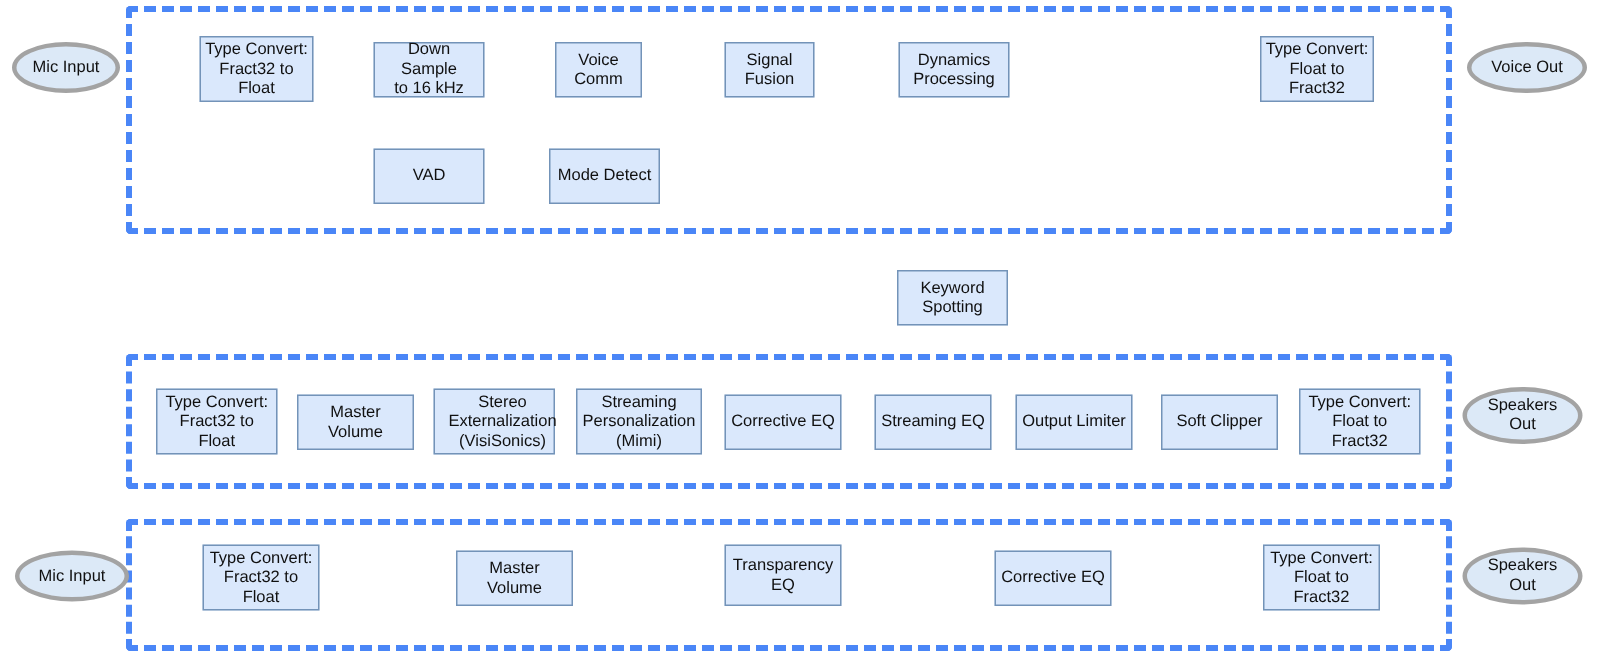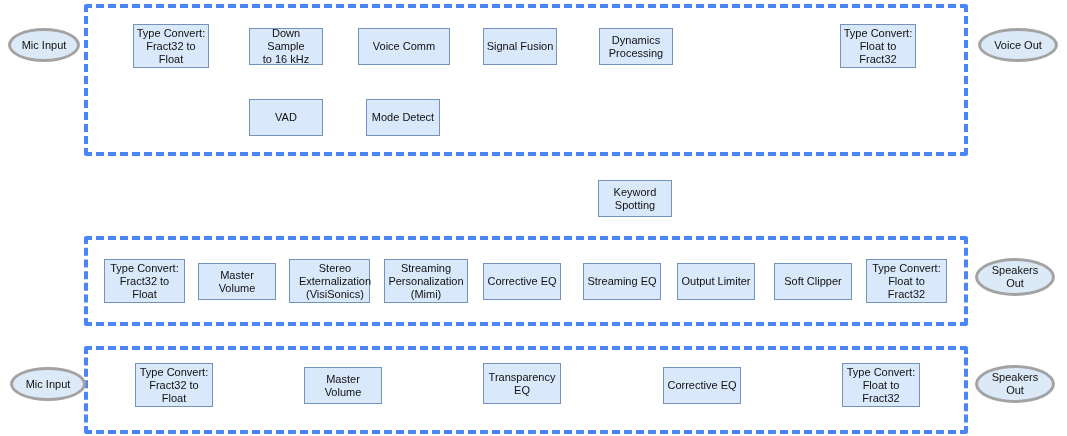--- a/index.html
+++ b/index.html
@@ -69,22 +69,22 @@
 
 <div id="canvas">
     <div class="region" style="left: 84px; top: 4px; width: 884px; height: 152px;"></div>
     <div class="region" style="left: 84px; top: 236px; width: 884px; height: 90px;"></div>
     <div class="region" style="left: 84px; top: 346px; width: 884px; height: 88px;"></div>
     <div class="node" style="left: 133px; top: 24px; width: 76px; height: 44px;">Type Convert:
 Fract32 to
 Float</div>
     <div class="node" style="left: 249px; top: 28px; width: 74px; height: 37px;">Down Sample
 to 16 kHz</div>
-    <div class="node" style="left: 358px; top: 28px; width: 92px; height: 37px; text-align: center;">Voice Comm</div>
-    <div class="node" style="left: 483px; top: 28px; width: 74px; height: 37px;">Signal Fusion</div>
+    <div class="node" style="left: 370px; top: 28px; width: 58px; height: 37px; text-align: center;">Voice Comm</div>
+    <div class="node" style="left: 483px; top: 28px; width: 60px; height: 37px;">Signal Fusion</div>
     <div class="node" style="left: 599px; top: 28px; width: 74px; height: 37px;">Dynamics
 Processing</div>
     <div class="node" style="left: 840px; top: 24px; width: 76px; height: 44px;">Type Convert:
 Float to
 Fract32</div>
     <div class="node" style="left: 249px; top: 99px; width: 74px; height: 37px;">VAD</div>
     <div class="node" style="left: 366px; top: 99px; width: 74px; height: 37px;">Mode Detect</div>
     <div class="node" style="left: 598px; top: 180px; width: 74px; height: 37px;">Keyword
 Spotting</div>
     <div class="node" style="left: 104px; top: 259px; width: 81px; height: 44px;">Type Convert:

